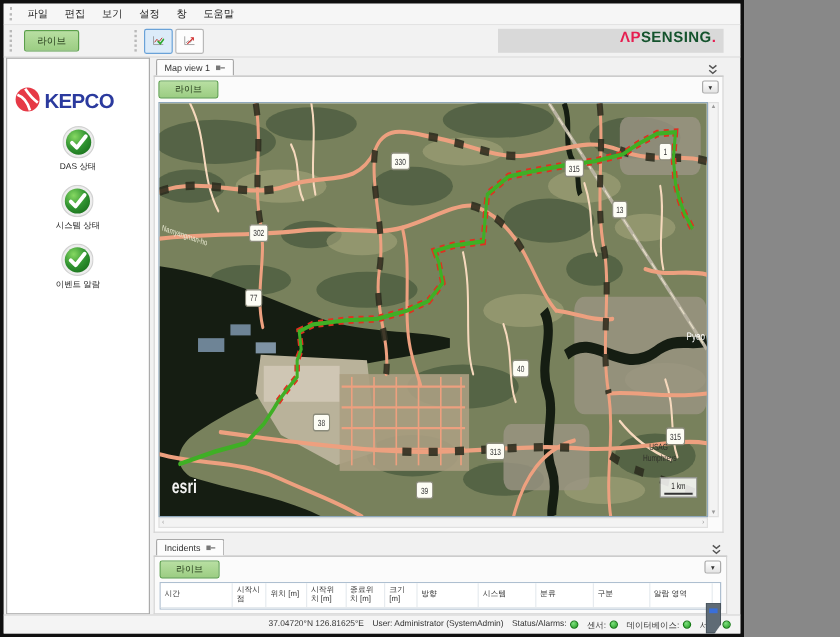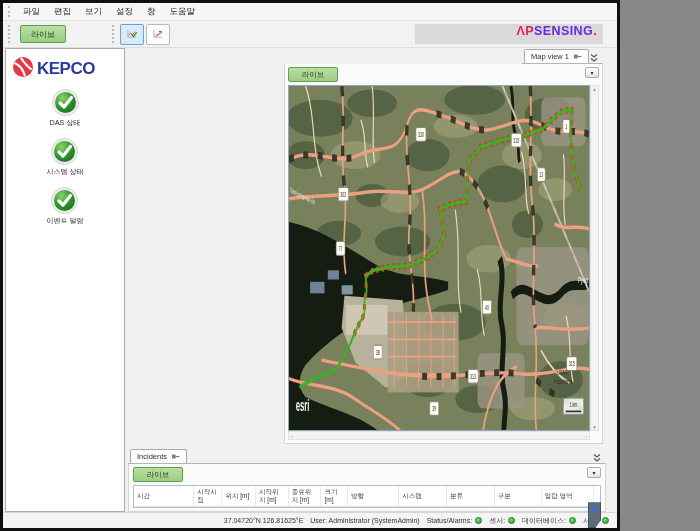--- a/index.html
+++ b/index.html
@@ -17,32 +17,32 @@
   .tool-btn{width:24px;height:21px;background:#fdfdfd;border:1px solid #b9b9b9;border-radius:2px;margin-right:2px;display:flex;align-items:center;justify-content:center;cursor:pointer;}
   .tool-btn.selected{background:#dcebf9;border-color:#6aa2d8;}
   .brand{margin-left:auto;margin-right:14px;width:188px;height:20px;background:#d9d9d9;display:flex;justify-content:flex-end;padding-right:6px;}
   .brand span{font-weight:bold;font-size:12.5px;letter-spacing:.4px;}
   
   .main{flex:1;display:flex;min-height:0;}
   .sidebar{width:120px;margin-left:2px;background:#fff;border:1px solid #ababab;display:flex;flex-direction:column;}
   .sidebar-header{height:15px;background:linear-gradient(#fdfdfd,#e9e9e9);border-bottom:1px solid #cfcfcf;display:flex;align-items:center;font-size:7.5px;color:#333;padding:0 3px;}
   .sidebar-header .sp{flex:1;}
   .chev{font-size:6px;color:#555;margin-right:4px;cursor:pointer;}
-  .sidebar-body{flex:1;display:flex;flex-direction:column;align-items:center;padding-top:6px;}
+  .sidebar-body{flex:1;display:flex;flex-direction:column;align-items:center;padding-top:22px;}
   .status-group{display:flex;flex-direction:column;align-items:center;margin-bottom:10px;}
   .status-label{font-size:7px;color:#222;margin-top:2px;}
   .right-col{flex:1;display:flex;flex-direction:column;margin-left:3px;min-width:0;}
   
   .tabstrip{height:16px;display:flex;align-items:flex-end;border-bottom:1px solid #b5b5b5;padding-left:2px;}
   .tab{background:#fcfcfc;border:1px solid #a9a9a9;border-bottom:none;border-radius:2px 2px 0 0;padding:2px 6px 2px 6px;font-size:7.5px;color:#333;display:flex;align-items:center;gap:4px;cursor:pointer;}
   .tabstrip .right{margin-left:auto;margin-right:4px;display:flex;align-items:center;cursor:pointer;}
   .panel-content{background:#fbfbfb;border:1px solid #d4d4d4;border-top:none;padding:3px;display:flex;flex-direction:column;min-height:0;}
   .live-row{height:18px;display:flex;align-items:flex-start;}
   .collapse-btn{margin-left:auto;width:14px;height:11px;background:linear-gradient(#fefefe,#e4e4e4);border:1px solid #aaa;border-radius:2px;font-size:6px;color:#333;display:flex;align-items:center;justify-content:center;cursor:pointer;}
-  .map-panel{margin-right:14px;align-items:flex-end;}
+  .map-panel{margin-right:14px;}
   .map-wrap{display:flex;min-height:0;}
   .map-frame{flex:1;border:1px solid #8fa8bc;position:relative;min-width:0;}
   .map-frame svg{display:block;width:100%;height:100%;}
   .vscroll{width:9px;background:#f3f3f3;border:1px solid #e0e0e0;display:flex;flex-direction:column;justify-content:space-between;align-items:center;font-size:5px;color:#9a9a9a;cursor:pointer;}
   .hscroll{height:9px;background:#f3f3f3;border:1px solid #e0e0e0;display:flex;justify-content:space-between;align-items:center;font-size:6px;color:#9a9a9a;padding:0 2px;cursor:pointer;margin-right:9px;}
   
   .incidents-content{background:#fbfbfb;border:1px solid #d4d4d4;border-top:none;padding:3px 4px;flex:1;display:flex;flex-direction:column;min-height:0;}
   .itable{border:1px solid #aebfd0;background:#fff;flex:1;display:flex;flex-direction:column;position:relative;min-height:0;}
   .thead{display:flex;border-bottom:1px solid #dfe5ea;background:#fff;}
   .th{font-size:6.5px;color:#333;padding:2px 3px;border-right:1px solid #e7ebef;line-height:1.2;display:flex;align-items:center;cursor:pointer;}
@@ -83,21 +83,21 @@
     </button>
     <button class="tool-btn">
       <svg width="16" height="14" viewBox="0 0 16 14">
         <path d="M1.5,1 V12 H14.5" stroke="#8a8a8a" fill="none" stroke-width="1"></path>
         <polyline points="3,10 6,7 9,9 11,6" stroke="#999" fill="none" stroke-width="1.2"></polyline>
         <path d="M5,11 L13,3 M9.5,3 H13 V6.5" stroke="#d03030" fill="none" stroke-width="1.5"></path>
       </svg>
     </button>
     <div class="brand">
       <span style="color:#e61e50">ΛP</span>
-        <span style="color:#6d28d9">SENSING</span>
+        <span style="color:#14532d">SENSING</span>
         <span style="color:#e61e50">.</span>
     </div>
   </div>
 
   <div class="main">
 
     <div class="sidebar">
       <div class="sidebar-body">
         <svg width="106" height="24" viewBox="0 0 106 24" style="margin-bottom:10px">
           <circle cx="11" cy="12" r="10" fill="#e63946"></circle>

